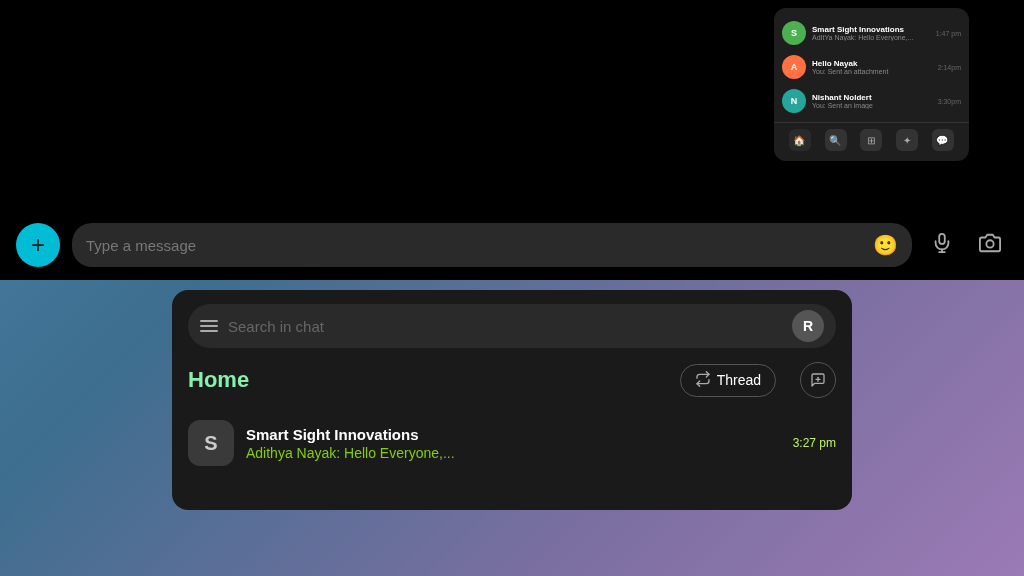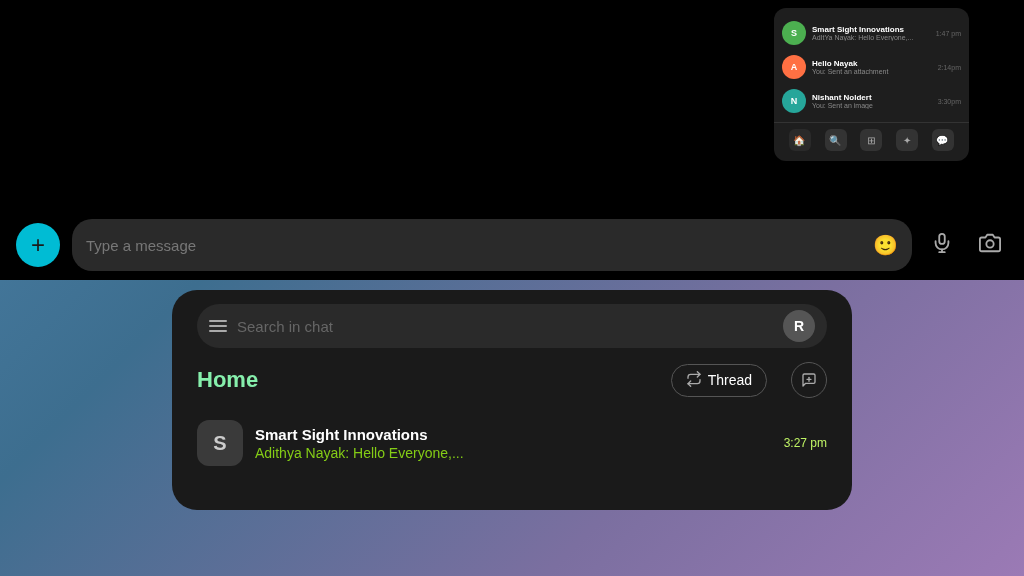--- a/index.html
+++ b/index.html
@@ -148,21 +148,21 @@
 
     .plus-button span {
       color: #1a1a1a;
       font-size: 24px;
       font-weight: 300;
       line-height: 1;
     }
 
     .message-input-field {
       flex: 1;
-      height: 52px;
+      height: 44px;
       background: #2a2a2a;
       border-radius: 20px;
       display: flex;
       align-items: center;
       padding: 0 14px 0 14px;
       gap: 24px;
     }
 
     .input-placeholder {
       flex: 1;
@@ -202,23 +202,23 @@
       color: #aaa;
       font-size: 18px;
       cursor: pointer;
     }
 
     
     .bottom-section {
       width: 680px;
       min-height: 220px;
       background: #1a1a1a;
-      border-radius: 25px;
+      border-radius: 16px;
       margin-top: 10px;
-      padding: 14px 25px;
+      padding: 14px 16px;
       flex-shrink: 0;
     }
 
     
     .search-bar {
       width: 100%;
       height: 44px;
       background: #2a2a2a;
       border-radius: 22px;
       display: flex;

